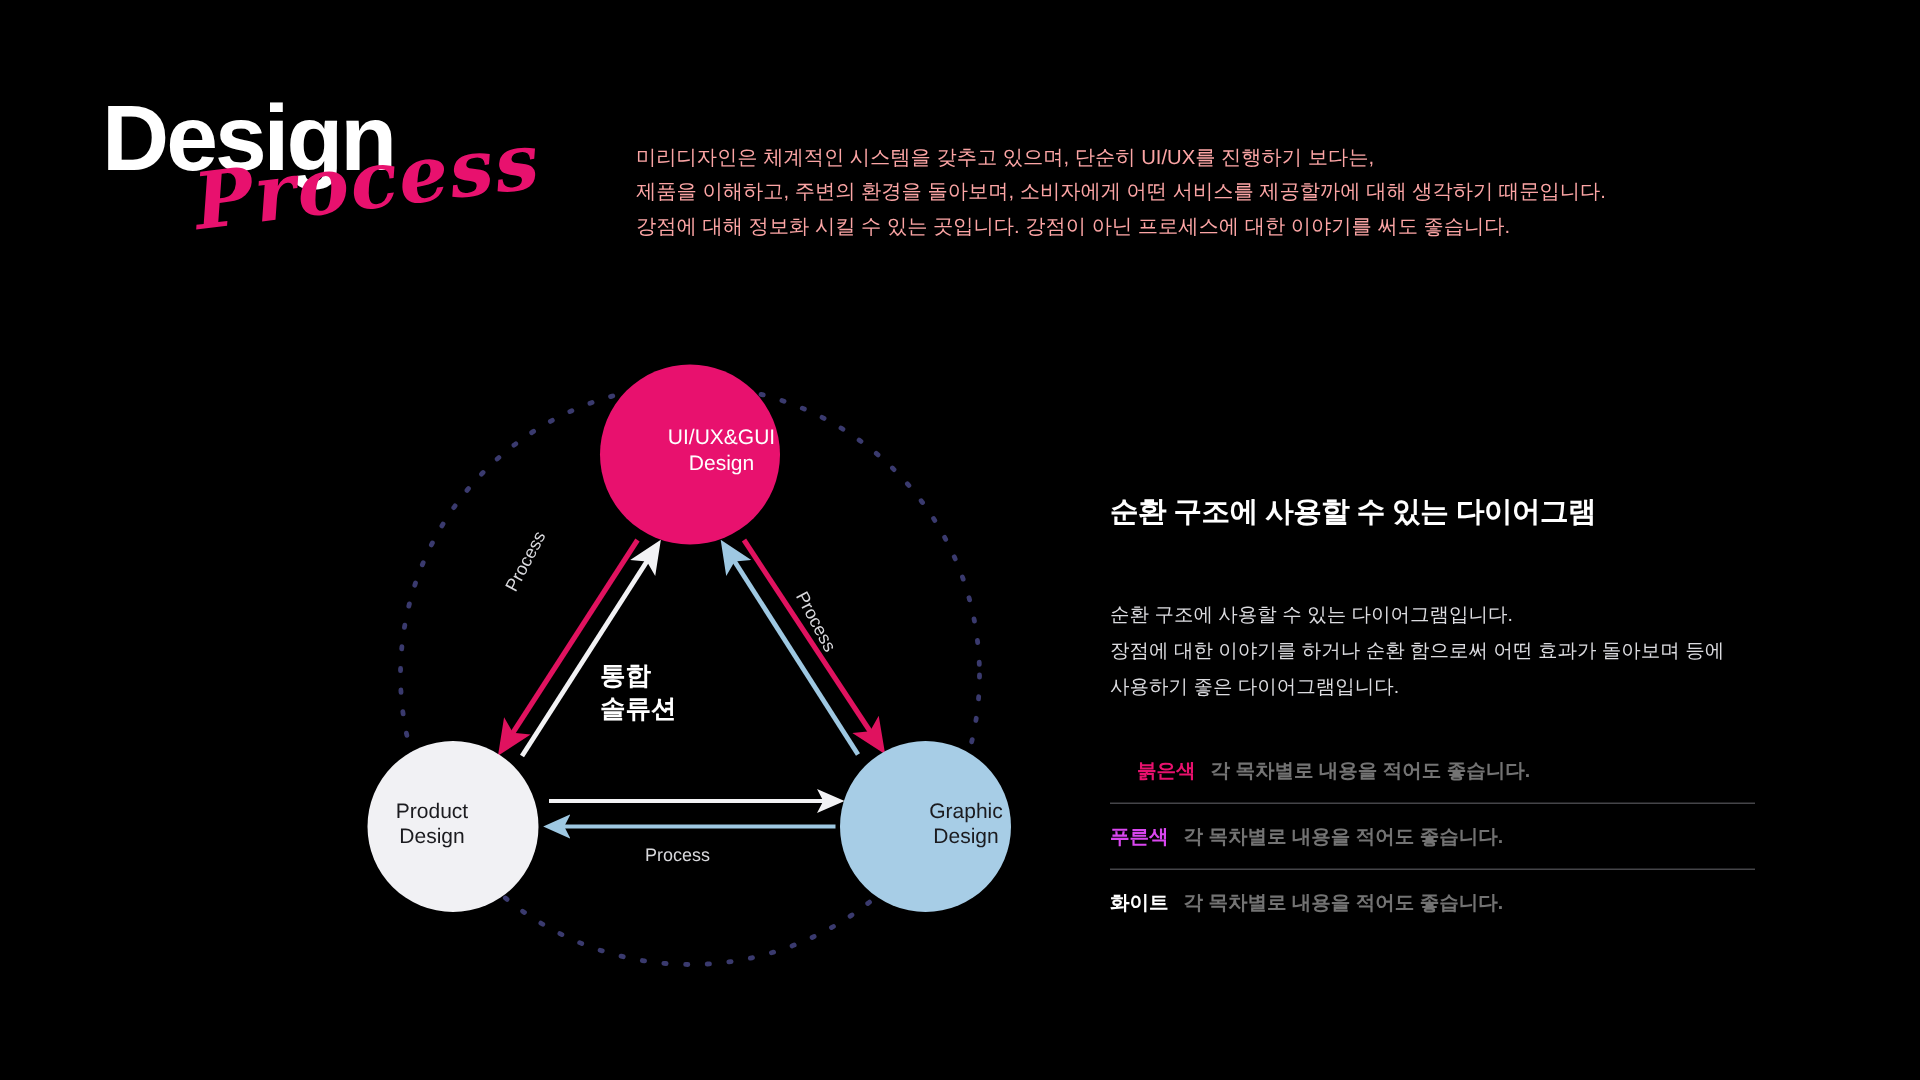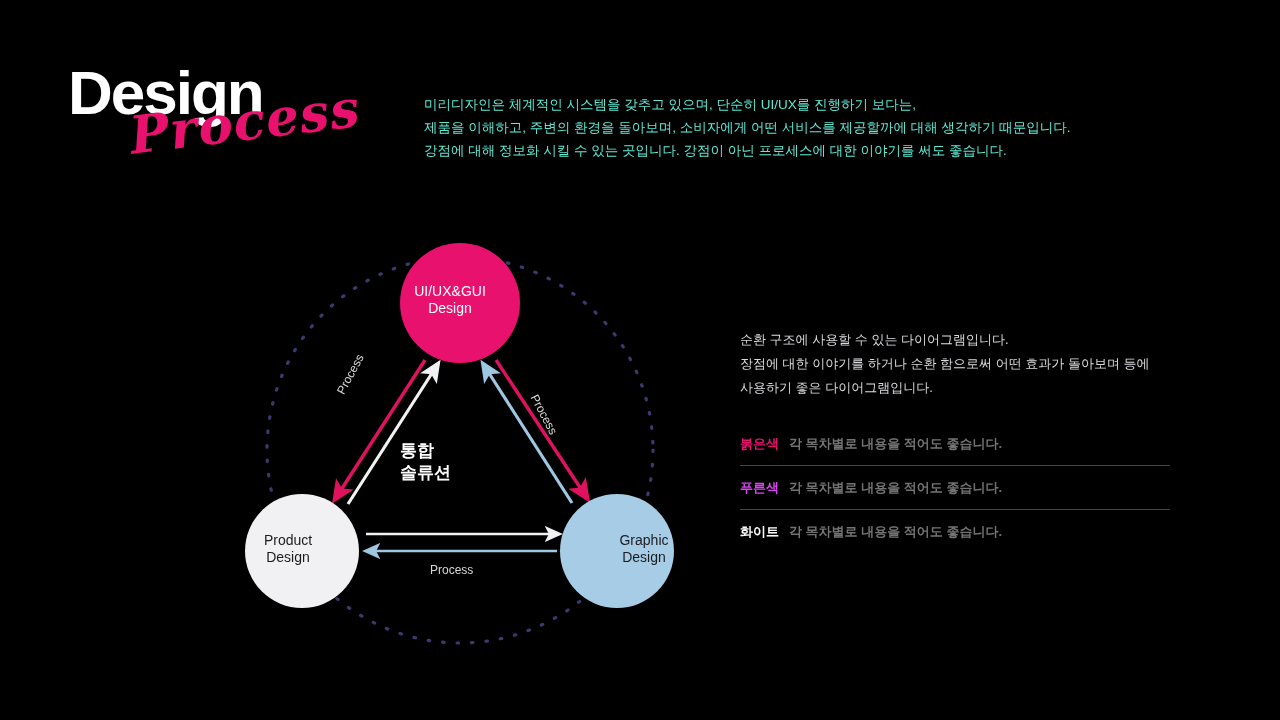--- a/index.html
+++ b/index.html
@@ -50,32 +50,32 @@
   }
 
   
   #header-paragraph {
     position: absolute;
     left: 424px;
     top: 93px;
     width: 700px;
     font-size: 13.5px;
     line-height: 23px;
-    color: #5eead4;
+    color: #fca5a5;
     white-space: pre-line;
   }
 
   .node-circle-label {
     position: absolute;
     text-align: center;
     line-height: 17px;
     pointer-events: none;
   }
   #label-uiux {
-    left: 380px;
+    left: 411px;
     top: 283px;
     width: 140px;
     font-size: 14px;
     color: #ffffff;
   }
   #label-product {
     left: 228px;
     top: 532px;
     width: 120px;
     font-size: 14px;
@@ -222,27 +222,28 @@
 
   <div id="label-center" style="white-space:pre-line;">통합
 솔류션</div>
 
   <div class="process-label" id="process-left">Process</div>
   <div class="process-label" id="process-right">Process</div>
   <div class="process-label" id="process-bottom">Process</div>
 </div>
 
 <div id="info-panel">
+  <h2 id="info-heading">순환 구조에 사용할 수 있는 다이어그램</h2>
   <p id="info-description">순환 구조에 사용할 수 있는 다이어그램입니다.
 장점에 대한 이야기를 하거나 순환 함으로써 어떤 효과가 돌아보며 등에
 사용하기 좋은 다이어그램입니다.</p>
 
   <div id="legend-list">
     <div class="legend-row">
-      <span class="legend-key" style="color:#e8116e;">붉은색</span>
+      <span class="legend-key" style="color:#e8116e;margin-left:18px;">붉은색</span>
       <span class="legend-text">각 목차별로 내용을 적어도 좋습니다.</span>
     </div>
     <div class="legend-row">
       <span class="legend-key" style="color:#d946ef;">푸른색</span>
       <span class="legend-text">각 목차별로 내용을 적어도 좋습니다.</span>
     </div>
     <div class="legend-row">
       <span class="legend-key" style="color:#ffffff;">화이트</span>
       <span class="legend-text">각 목차별로 내용을 적어도 좋습니다.</span>
     </div>

